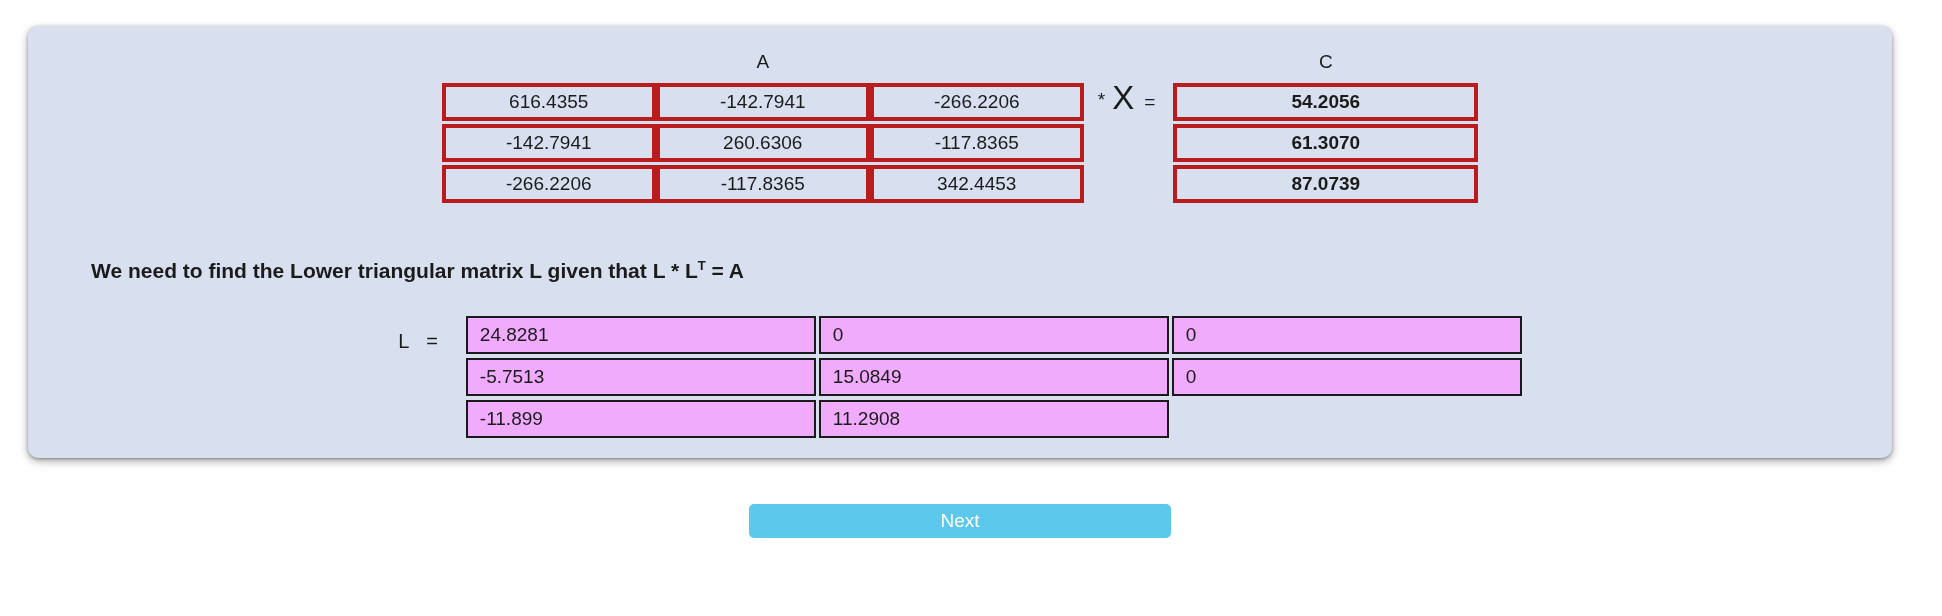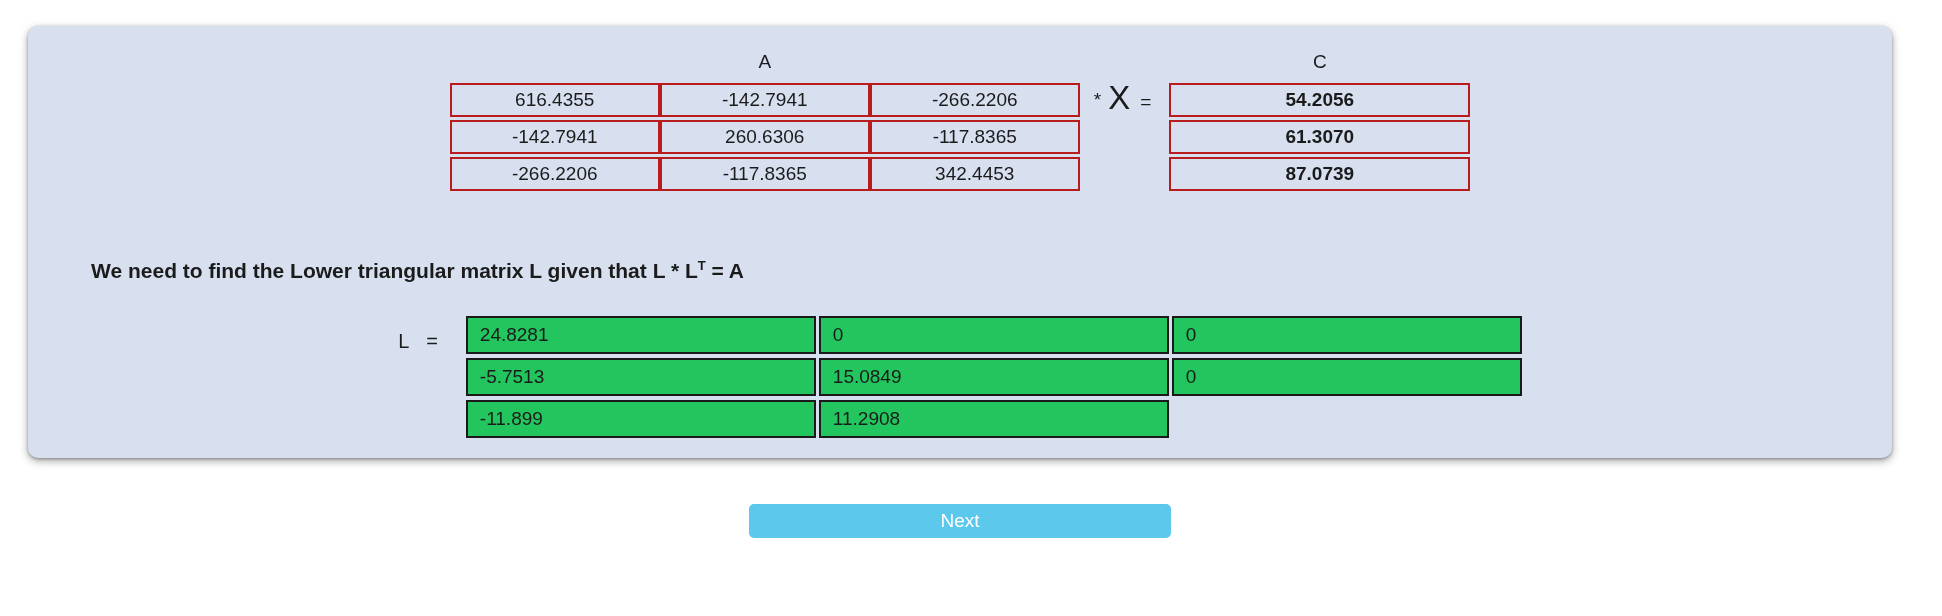--- a/index.html
+++ b/index.html
@@ -49,21 +49,21 @@
     margin-bottom: 9px;
     font-family: "Liberation Sans", sans-serif;
   }
 
   table.matrix {
     border-collapse: separate;
     border-spacing: 0 3px;
     table-layout: fixed;
   }
   table.matrix td {
-    border: 2px solid #b91c1c;
+    border: 4px solid #b91c1c;
     height: 26px;
     text-align: center;
     vertical-align: middle;
     font-size: 19px;
     color: #1b1b1b;
     padding: 2px 6px;
     background: transparent;
   }
   table.matrix.mat-a td { width: 194px; }
   table.matrix.mat-c td { width: 285px; font-weight: bold; }
@@ -125,21 +125,21 @@
   }
   .l-grid-row {
     display: flex;
     gap: 3px;
   }
   .cell-input {
     width: 350px;
     height: 38px;
     box-sizing: border-box;
     border: 2px solid #1a1a1a;
-    background: #22c55e;
+    background: #f0abfc;
     color: #1b1b1b;
     font-size: 19px;
     font-family: "Liberation Sans", sans-serif;
     padding: 0 12px;
     outline: none;
   }
 
   
   .next-wrap {
     position: absolute;

